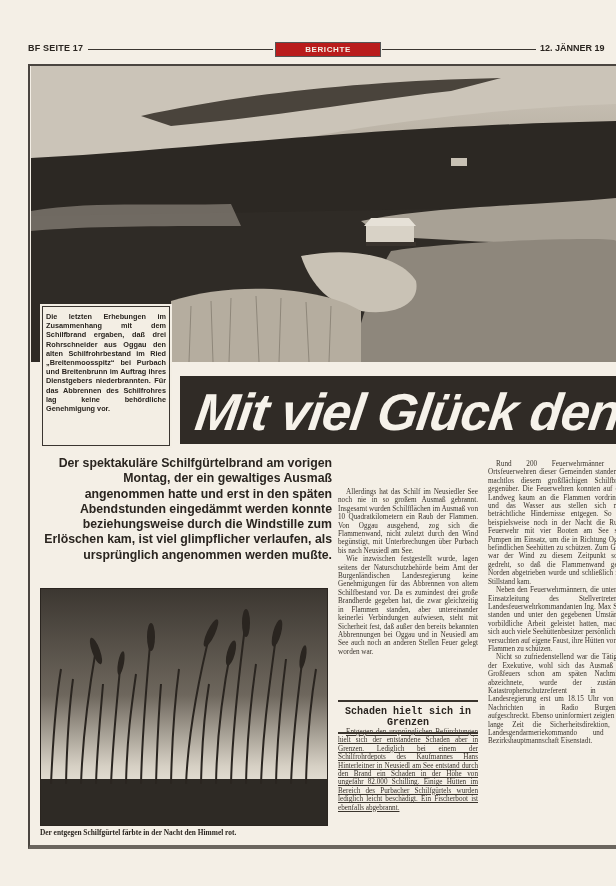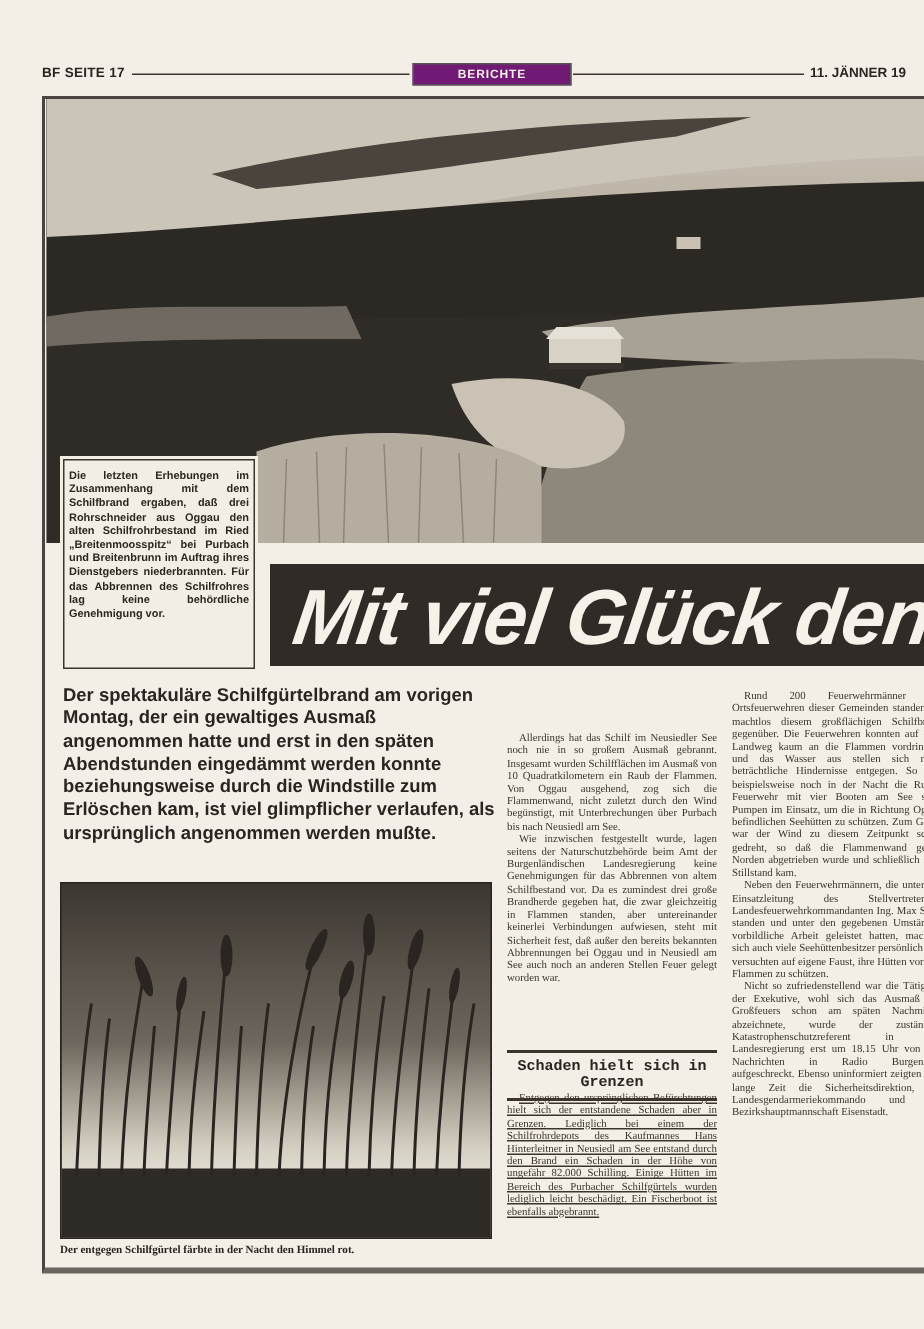--- a/index.html
+++ b/index.html
@@ -1,33 +1,33 @@
 <!DOCTYPE html>
 <html><head>
 <meta charset="utf-8">
 <style>
   html, body { margin:0; padding:0; }
   body { width:616px; height:886px; background:#f4efe6; position:relative; overflow:hidden; font-family:"Liberation Sans", sans-serif; color:#2a2520; }
   .masthead { position:absolute; left:28px; top:42px; width:600px; height:14px; }
   .mh-left { position:absolute; left:0; top:1px; font-size:9px; font-weight:bold; letter-spacing:0.2px; }
   .mh-line { position:absolute; top:7px; height:1px; background:#3a3530; }
-  .mh-badge { position:absolute; left:247px; top:0; width:104px; height:13px; background:#701a75; color:#f3efe6; font-size:8px; font-weight:bold; text-align:center; line-height:13px; letter-spacing:0.6px; border:1px solid #555; }
+  .mh-badge { position:absolute; left:247px; top:0; width:104px; height:13px; background:#b91c1c; color:#f3efe6; font-size:8px; font-weight:bold; text-align:center; line-height:13px; letter-spacing:0.6px; border:1px solid #555; }
   .mh-right { position:absolute; left:512px; top:1px; font-size:9px; font-weight:bold; white-space:nowrap; }
 
   .frame { position:absolute; left:28px; top:64px; width:600px; height:785px; border:2px solid #4a4540; border-right:none; border-bottom:4px solid #6a655e; box-sizing:border-box; }
 
   .photo1 { position:absolute; left:31px; top:66px; width:585px; height:296px; overflow:hidden; background:#2e2a25; }
   .photo2 { position:absolute; left:40px; top:588px; width:286px; height:236px; overflow:hidden; background:#3a3530; border:1px solid #2a2520; }
 
   .caption-box { position:absolute; left:42px; top:306px; width:128px; height:140px; background:#f3eee4; border:1px solid #3a3530; outline:2px solid #f3eee4; box-sizing:border-box; padding:5px 3px; font-size:7.3px; font-weight:bold; line-height:9.2px; text-align:justify; color:#2b2621; }
 
   .headline-bar { position:absolute; left:180px; top:376px; width:436px; height:68px; background:#302b26; overflow:hidden; }
   .headline { position:absolute; left:16px; top:6px; white-space:nowrap; font-size:52px; font-weight:bold; font-style:italic; color:#f6f2ea; letter-spacing:-1px; transform:skewX(-8deg); font-family:"Liberation Sans", sans-serif; }
 
-  .lead { position:absolute; left:42px; top:456px; width:290px; font-size:12.3px; font-weight:bold; line-height:15.3px; text-align:left; color:#2a2520; }
+  .lead { position:absolute; left:42px; top:456px; width:290px; font-size:12.3px; font-weight:bold; line-height:15.3px; text-align:right; color:#2a2520; }
 
   .col { position:absolute; font-family:"Liberation Serif", serif; font-size:7.2px; line-height:8.4px; text-align:justify; color:#3a342d; }
   .col p { margin:0; text-indent:8px; }
   .col2 { left:338px; top:460px; width:140px;margin-top:28px; }
   .col3 { left:488px; top:460px; width:130px; overflow:hidden; white-space:nowrap; }
   .col3 p { white-space:normal; width:140px; }
   .col2b { left:338px; top:728px; width:140px;text-decoration:underline; }
 
   .subhead-wrap { position:absolute; left:338px; top:698px; width:140px; }
   .subhead-rule { height:2px; background:#3a342d; margin:2px 0; }
@@ -36,21 +36,21 @@
   .photo2-caption { position:absolute; left:40px; top:828px; width:290px; font-family:"Liberation Serif", serif; font-size:7.4px; font-weight:bold; color:#2a2520; }
 </style>
 </head>
 <body>
 
 <div class="masthead">
   <span class="mh-left">BF SEITE 17</span>
   <div class="mh-line" style="left:60px; width:185px;"></div>
   <div class="mh-badge">BERICHTE</div>
   <div class="mh-line" style="left:354px; width:154px;"></div>
-  <span class="mh-right">11. JÄNNER 19</span>
+  <span class="mh-right">12. JÄNNER 19</span>
 </div>
 
 <div class="frame"></div>
 
 <div class="photo1">
   <svg width="585" height="296" viewBox="0 0 585 296">
     <defs>
       <linearGradient id="sky" x1="0" y1="0" x2="0" y2="1">
         <stop offset="0" stop-color="#cfc8bc"></stop>
         <stop offset="1" stop-color="#b8b0a3"></stop>

